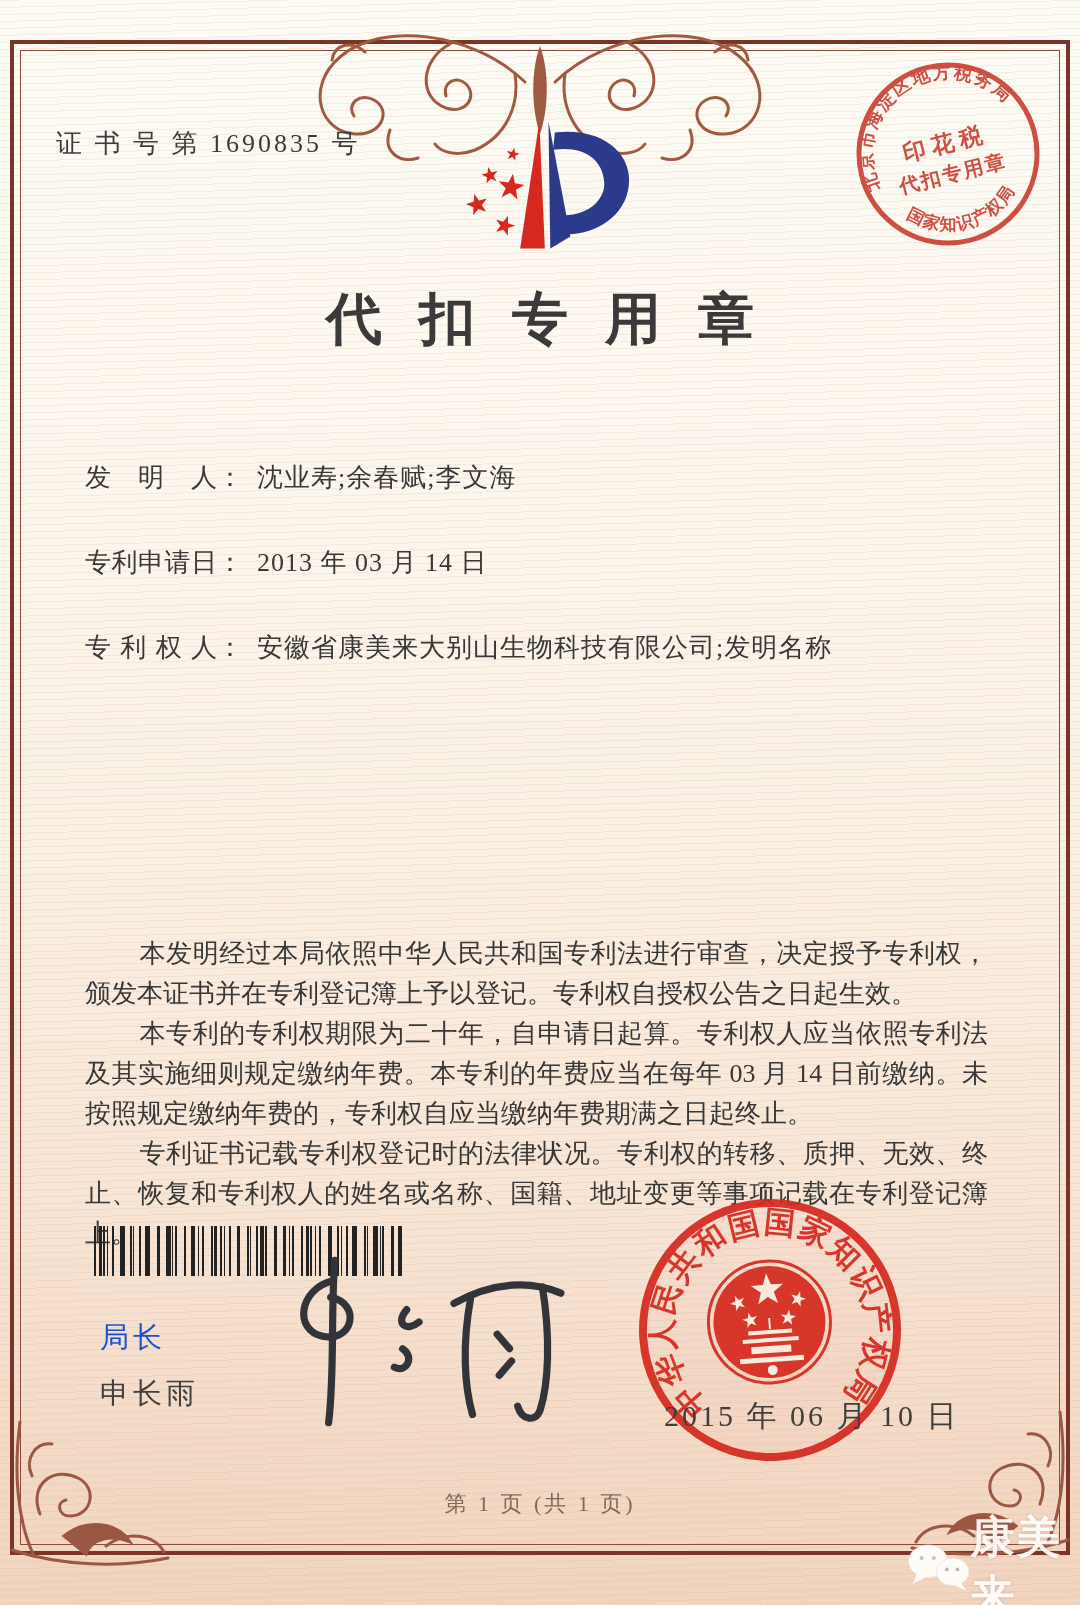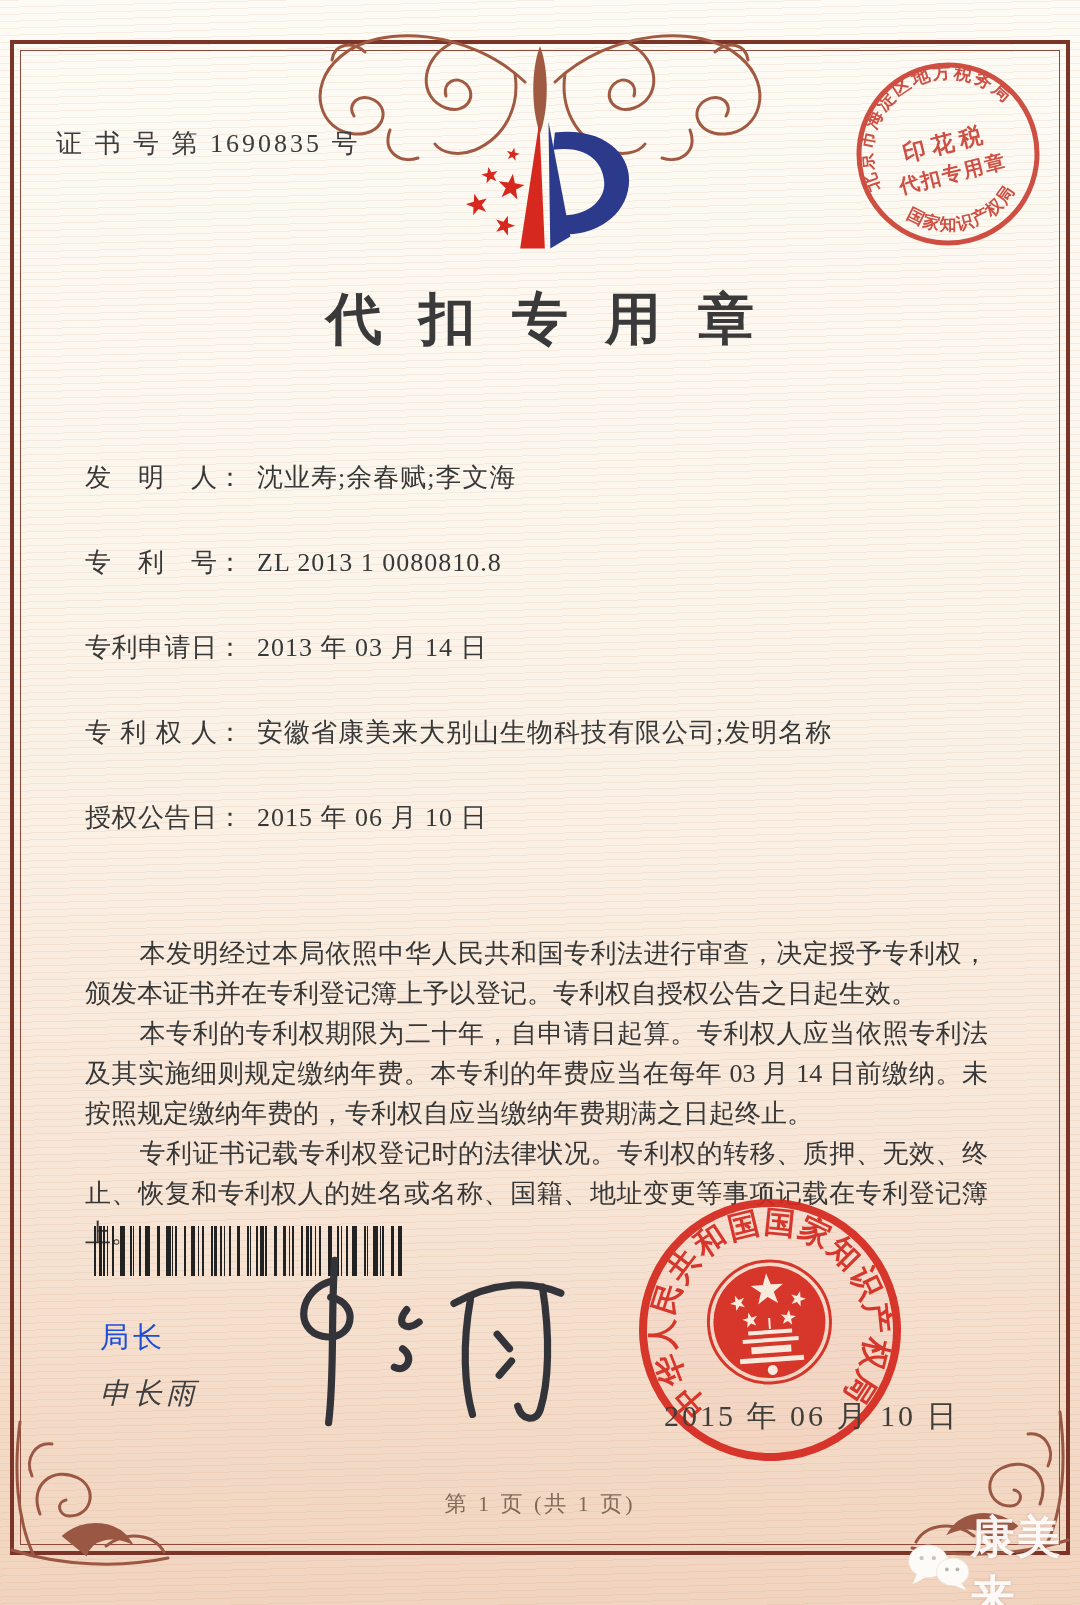--- a/index.html
+++ b/index.html
@@ -52,21 +52,21 @@
   }
   .body-text p { margin:0; text-indent:2.1em; }
   .barcode {
     position:absolute; left:94px; top:1226px; width:312px; height:50px;
     background:
       repeating-linear-gradient(90deg,#222 0 2px,transparent 2px 9px),
       repeating-linear-gradient(90deg,#222 0 1px,transparent 1px 13px),
       repeating-linear-gradient(90deg,transparent 0 5px,#222 5px 8px,transparent 8px 23px);
   }
   .signer-title { position:absolute; left:100px; top:1318px; font-size:29px; color:#1d4ed8; letter-spacing:4px; }
-  .signer-name  { position:absolute; left:100px; top:1374px; font-size:29px; color:#3f3f3f; letter-spacing:4px;font-style:italic; }
+  .signer-name  { position:absolute; left:100px; top:1374px; font-size:29px; color:#3f3f3f; letter-spacing:4px; }
   .signature { position:absolute; left:252px; top:1250px; }
   .office-seal { position:absolute; left:630px; top:1190px; transform:rotate(-4deg); opacity:.92; }
   .seal-date {
     position:absolute; left:664px; top:1396px; z-index:5;
     font-size:30px; letter-spacing:3px; color:#413e39;
   }
   .page-footer {
     position:absolute; left:0; top:1489px; width:100%;
     text-align:center; font-size:22px; letter-spacing:3px; color:#7e6a57;
   }
@@ -147,30 +147,24 @@
     <text x="100" y="127" font-size="20" fill="#c8382b" text-anchor="middle" style="letter-spacing:2px" font-weight="600">代扣专用章</text>
   </svg>
 
   <h1 class="title">代扣专用章</h1>
 
   <div class="fields">
     <div class="field">
       <span class="flabel">发明人</span><span class="fcolon">：</span><span class="fvalue">沈业寿;余春赋;李文海</span>
     </div>
     <div class="field">
-      <span class="flabel">专利号</span><span class="fcolon">：</span><span class="fvalue">ZL 2013 1 0080810.8</span>
-    </div>
-    <div class="field">
       <span class="flabel">专利申请日</span><span class="fcolon">：</span><span class="fvalue">2013 年 03 月 14 日</span>
     </div>
     <div class="field">
       <span class="flabel">专利权人</span><span class="fcolon">：</span><span class="fvalue">安徽省康美来大别山生物科技有限公司;发明名称</span>
-    </div>
-    <div class="field">
-      <span class="flabel">授权公告日</span><span class="fcolon">：</span><span class="fvalue">2015 年 06 月 10 日</span>
     </div>
   </div>
 
   <div class="body-text">
     <p>本发明经过本局依照中华人民共和国专利法进行审查，决定授予专利权，颁发本证书并在专利登记簿上予以登记。专利权自授权公告之日起生效。</p>
     <p>本专利的专利权期限为二十年，自申请日起算。专利权人应当依照专利法及其实施细则规定缴纳年费。本专利的年费应当在每年 03 月 14 日前缴纳。未按照规定缴纳年费的，专利权自应当缴纳年费期满之日起终止。</p>
     <p>专利证书记载专利权登记时的法律状况。专利权的转移、质押、无效、终止、恢复和专利权人的姓名或名称、国籍、地址变更等事项记载在专利登记簿上。</p>
   </div>
 
   <div class="barcode"></div>

